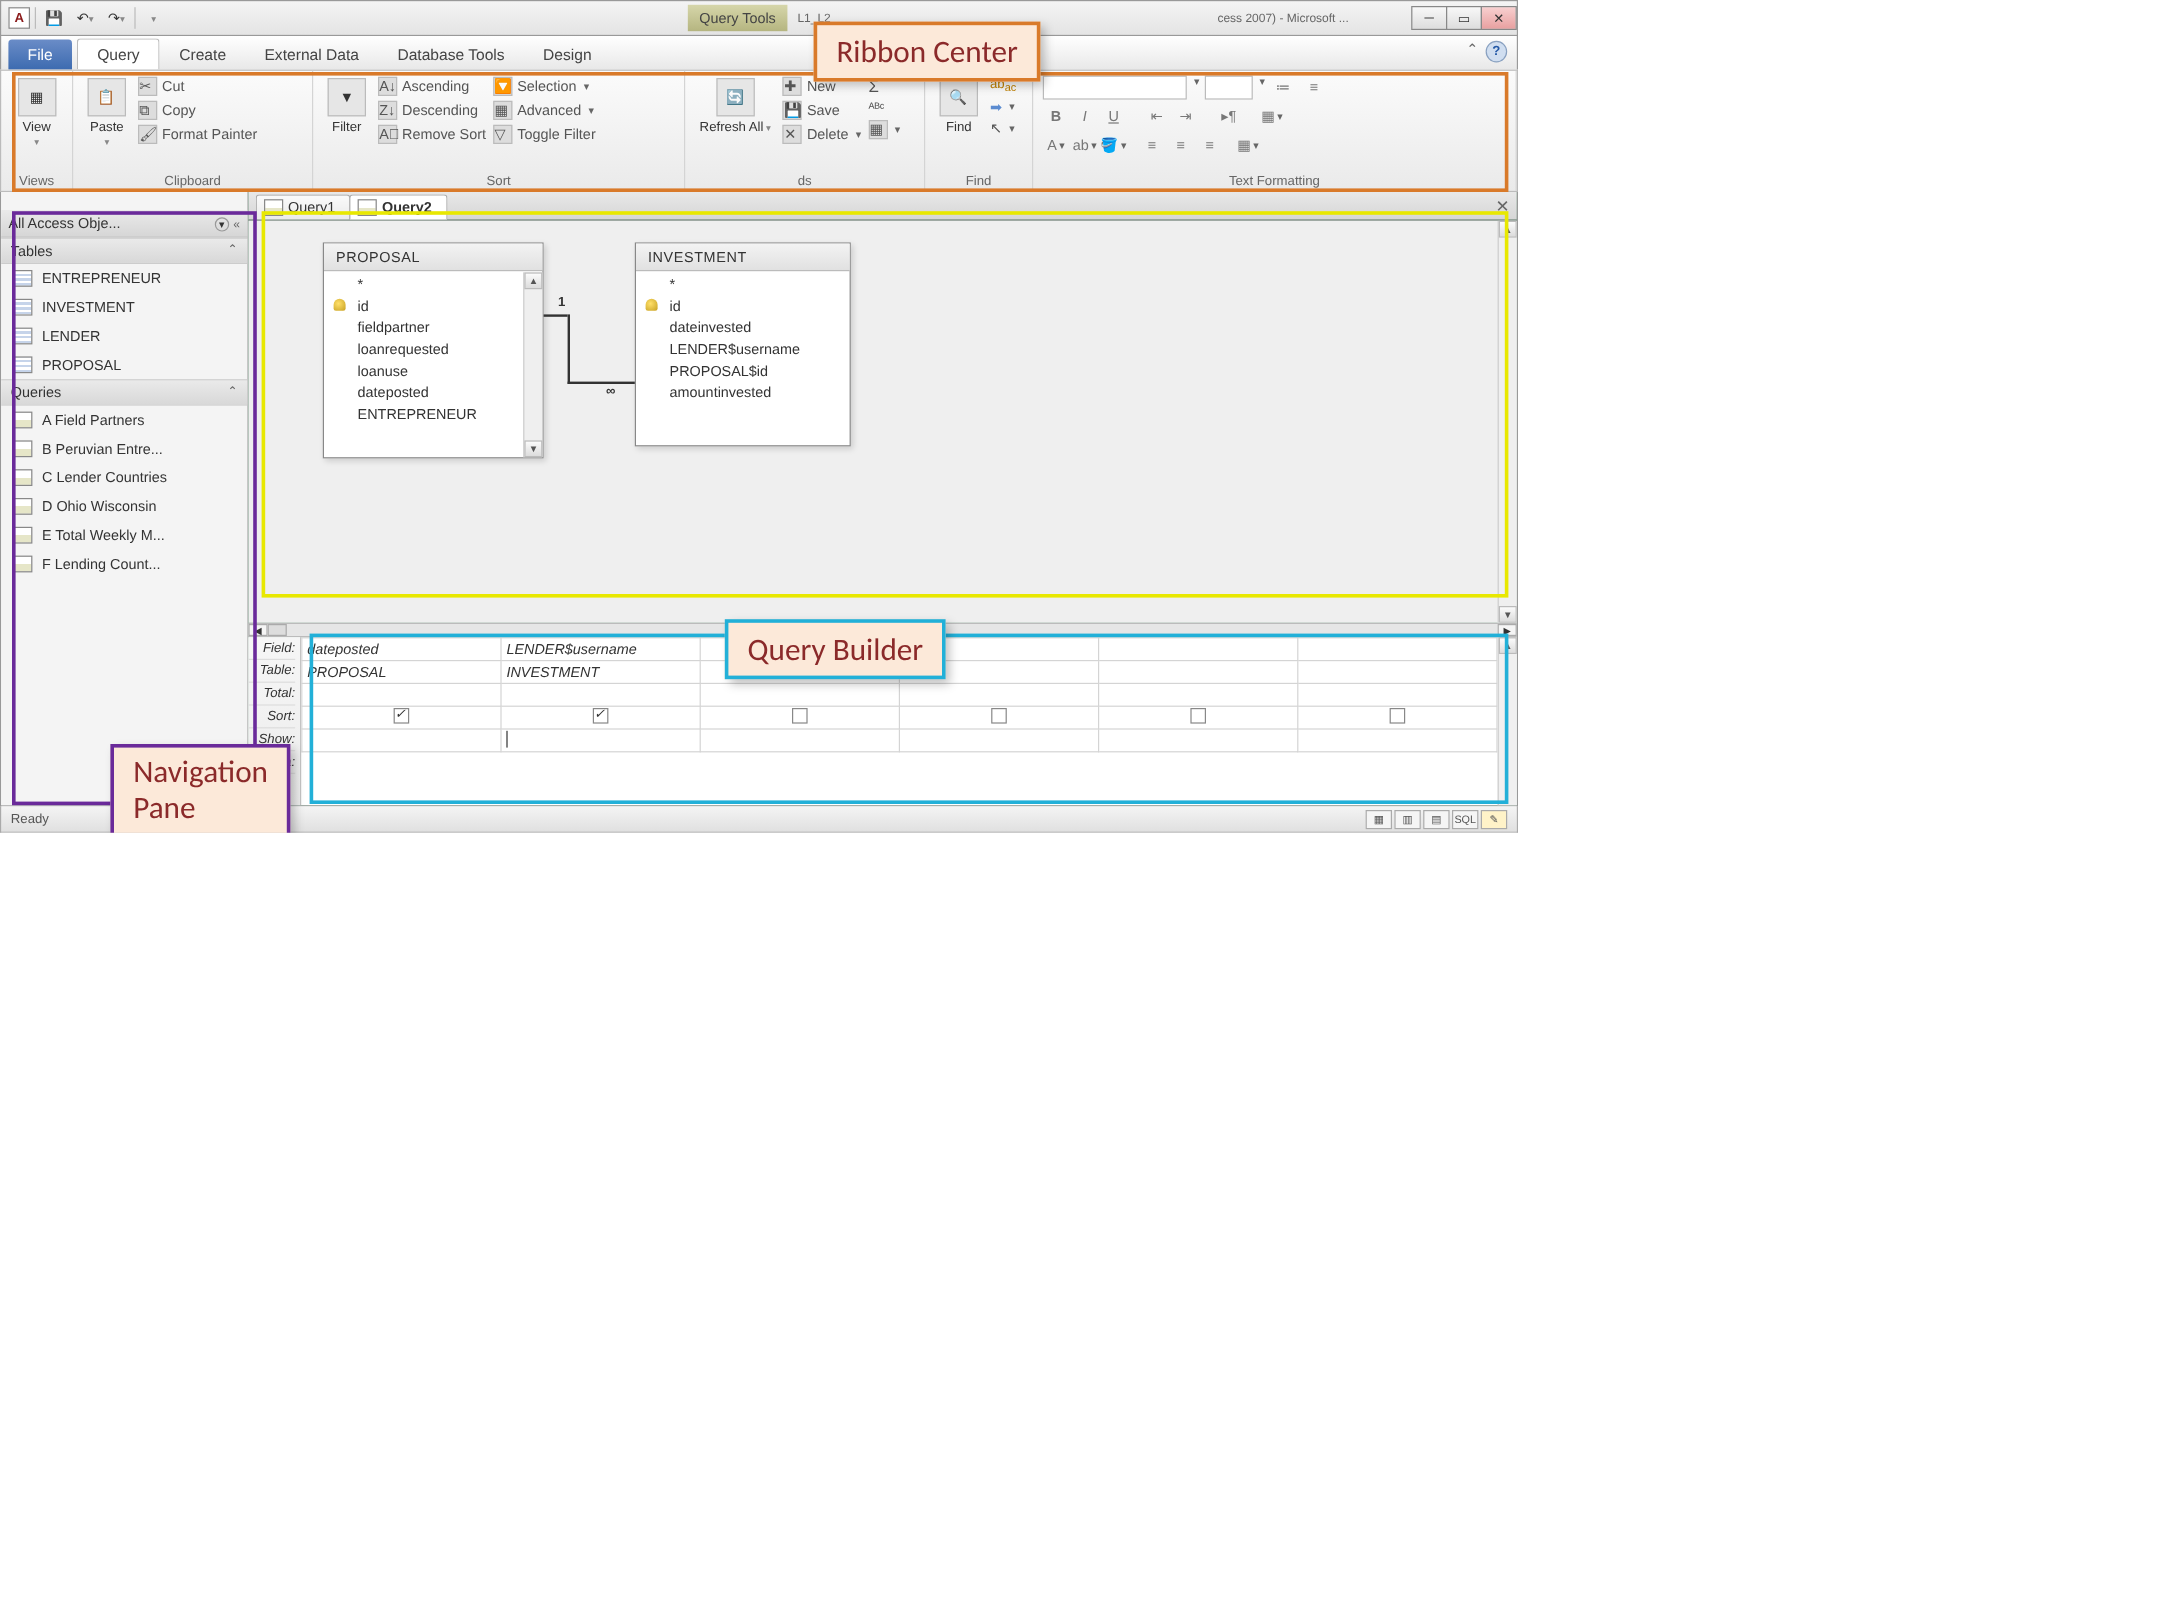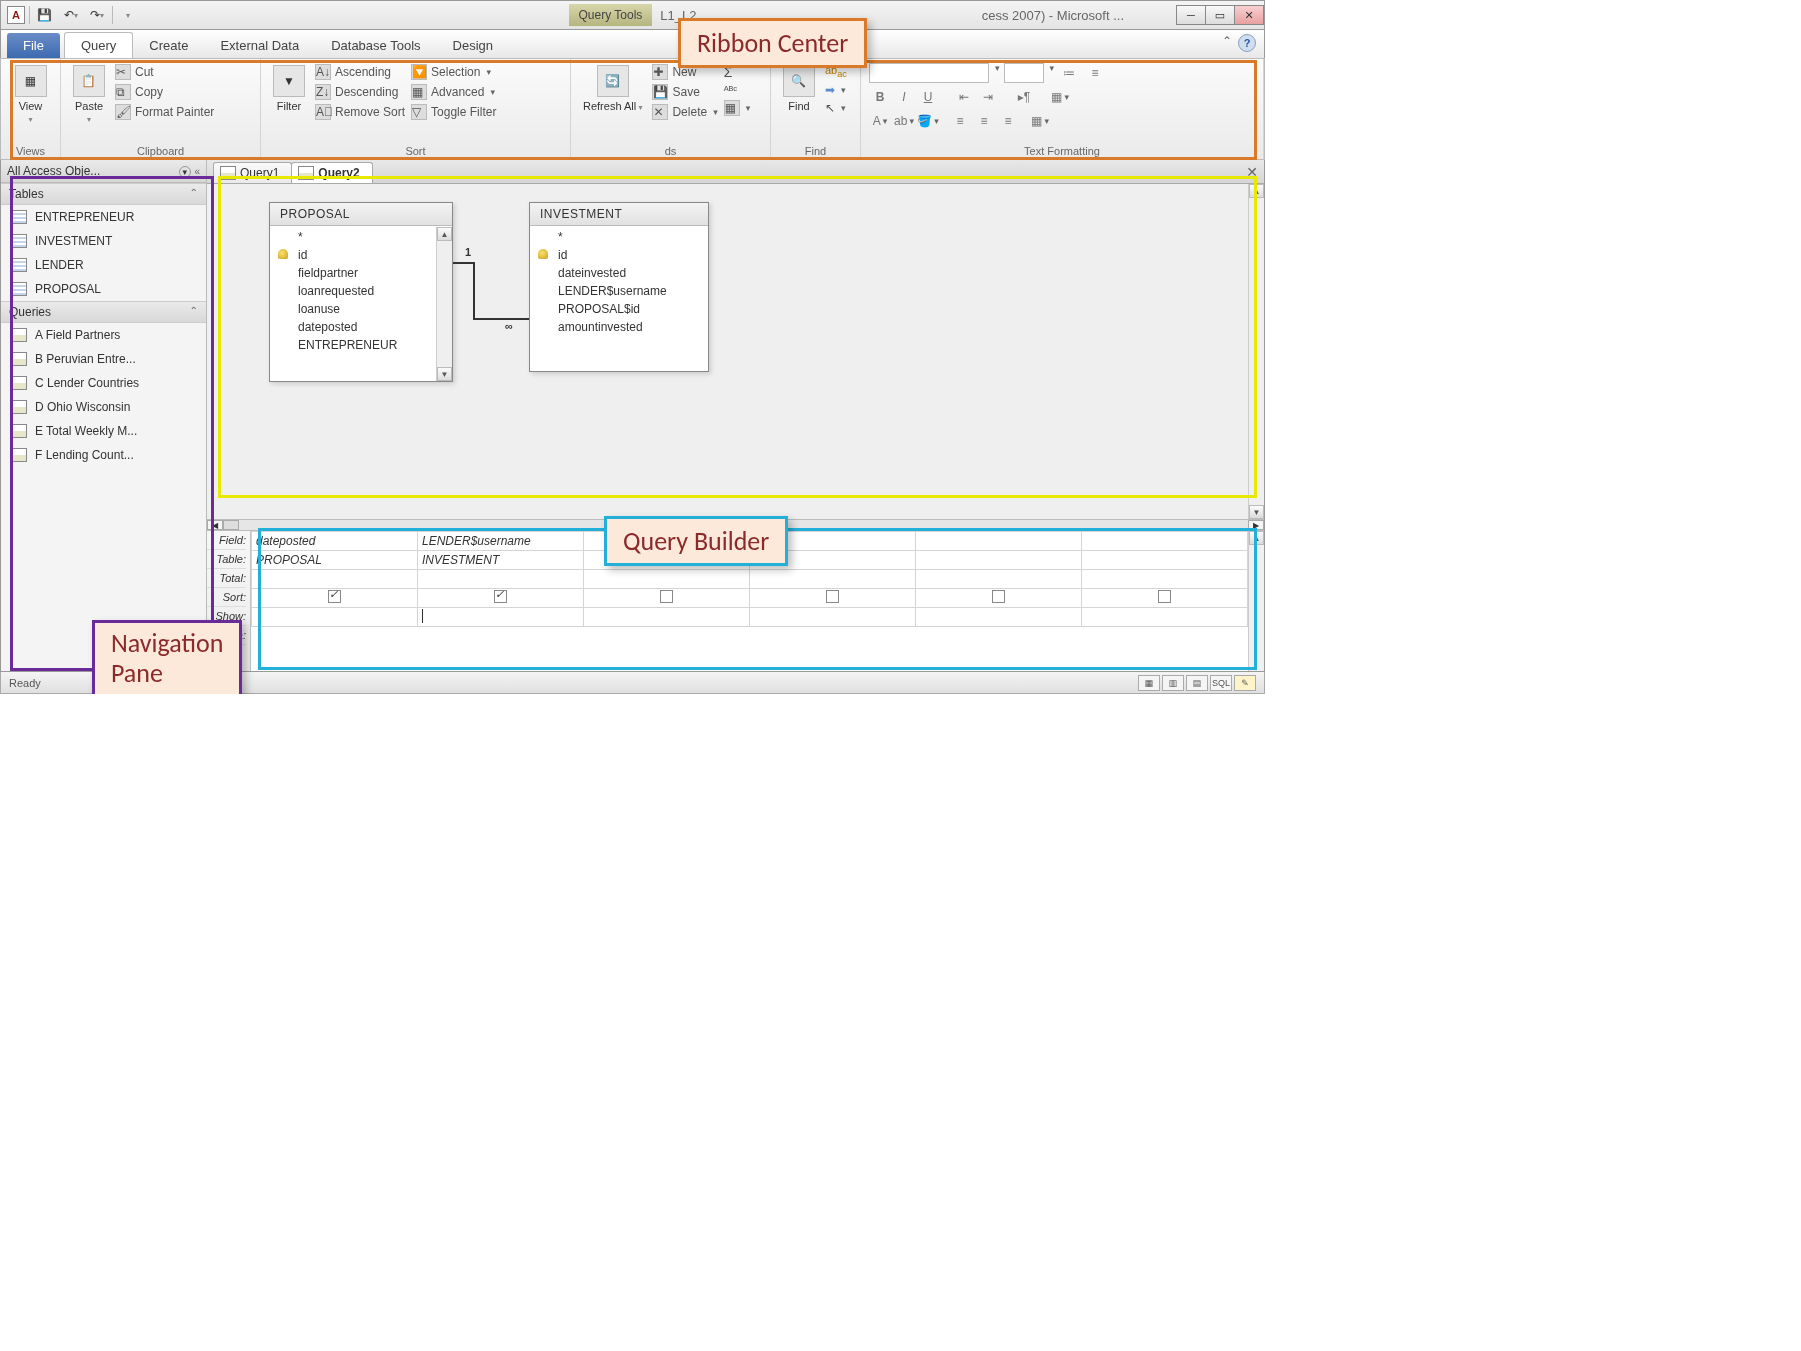--- a/index.html
+++ b/index.html
@@ -6,21 +6,21 @@
 body { font-family: "Segoe UI", Tahoma, sans-serif; font-size: 12px; background: #fff; color: #333; }
 .app { width: 1265px; position: relative; }
 
 
 .titlebar { height: 30px; background: linear-gradient(#f4f4f4,#e4e4e4); border:1px solid #999; display:flex; align-items:center; position:relative; }
 .qat { display:flex; align-items:center; gap:4px; padding:0 6px; }
 .qat-btn { width:22px; height:22px; display:flex; align-items:center; justify-content:center; border:1px solid transparent; border-radius:2px; }
 .a-logo { width:18px; height:18px; border:1px solid #888; background:#fff; display:flex; align-items:center; justify-content:center; font-weight:bold; font-size:11px; color:#8b1a1a;}
 .title-center { position:absolute; left:50%; transform:translateX(-50%); display:flex; align-items:center; gap:8px; }
 .contextual-tab { background:linear-gradient(#d6d6aa,#b5b580); color:#444; padding:4px 10px; font-size:12px; }
-.doc-title { color:#666; font-size:13px; }
+.doc-title { color:#666; font-size:10px; }
 .win-controls { margin-left:auto; display:flex; }
 .win-btn { width:30px; height:20px; border:1px solid #888; background:linear-gradient(#f8f8f8,#ddd); display:flex; align-items:center; justify-content:center; font-family:Arial; font-size:11px; margin-left:-1px;}
 .win-btn.close { background:linear-gradient(#f8d0d0,#e8a0a0);}
 
 
 .ribbon-tabs { height:28px; background:linear-gradient(#ffffff,#e8e8e8); border-left:1px solid #999; border-right:1px solid #999; display:flex; align-items:flex-end; padding-left:6px; position:relative;}
 .file-tab { background:linear-gradient(#6a8cc7,#3d6bb0); color:#fff; padding:5px 16px; font-size:13px; border-top-left-radius:3px; border-top-right-radius:3px; margin-right:4px;}
 .rtab { padding:5px 16px; font-size:13px; color:#444; cursor:default;}
 .rtab.active { background:#fff; border:1px solid #bbb; border-bottom:none; border-top-left-radius:3px; border-top-right-radius:3px;}
 .ribbon-right-icons { position:absolute; right:8px; top:4px; display:flex; gap:6px;}
@@ -49,21 +49,21 @@
 .callout.purple { border-color:#6a2a9a; }
 .region-box { position:absolute; border:3px solid; pointer-events:none; z-index:40; }
 .region-box.orange { border-color:#d97a2a;}
 .region-box.yellow { border-color:#e8e800;}
 .region-box.cyan   { border-color:#22b0d8;}
 .region-box.purple { border-color:#6a2a9a;}
 
 
 .main { display:flex; border:1px solid #999; border-top:none; height:512px; position:relative;}
 .navpane { width:206px; background:#f4f4f4; border-right:1px solid #bbb; display:flex; flex-direction:column;}
-.nav-head { background:linear-gradient(#eaeaea,#d6d6d6); padding:4px 6px; font-size:12px; display:flex; align-items:center; justify-content:space-between; border-bottom:1px solid #bbb;}
+.nav-head { background:linear-gradient(#eaeaea,#d6d6d6); padding:4px 6px; font-size:12px; display:flex; align-items:center; justify-content:space-between; border-bottom:1px solid #bbb;margin-top:15px;}
 .nav-cat { background:linear-gradient(#eaeaea,#d8d8d8); padding:3px 8px; font-weight:normal; font-size:12px; display:flex; justify-content:space-between; border-bottom:1px solid #ccc; border-top:1px solid #ccc;}
 .nav-item { display:flex; align-items:center; gap:8px; padding:5px 10px; font-size:12px; color:#333;}
 .tbl-icon { width:16px; height:14px; border:1px solid #888; background:repeating-linear-gradient(#fff,#fff 2px,#c6d4ea 2px,#c6d4ea 4px);}
 .qry-icon { width:16px; height:14px; border:1px solid #888; background:linear-gradient(#fff 50%,#e6e6c8 50%); position:relative;}
 .chev { font-size:10px; color:#666;}
 
 
 .docarea { flex:1; display:flex; flex-direction:column; background:#14532d; position:relative;}
 .doctabs { height:24px; background:linear-gradient(#e8e8e8,#d6d6d6); display:flex; align-items:flex-end; border-bottom:1px solid #aaa; padding-left:6px; position:relative;}
 .doctab { background:linear-gradient(#fafafa,#eaeaea); border:1px solid #aaa; border-bottom:none; padding:3px 12px 3px 6px; font-size:12px; display:flex; align-items:center; gap:4px; margin-right:-1px; border-top-left-radius:3px; border-top-right-radius:3px;}

